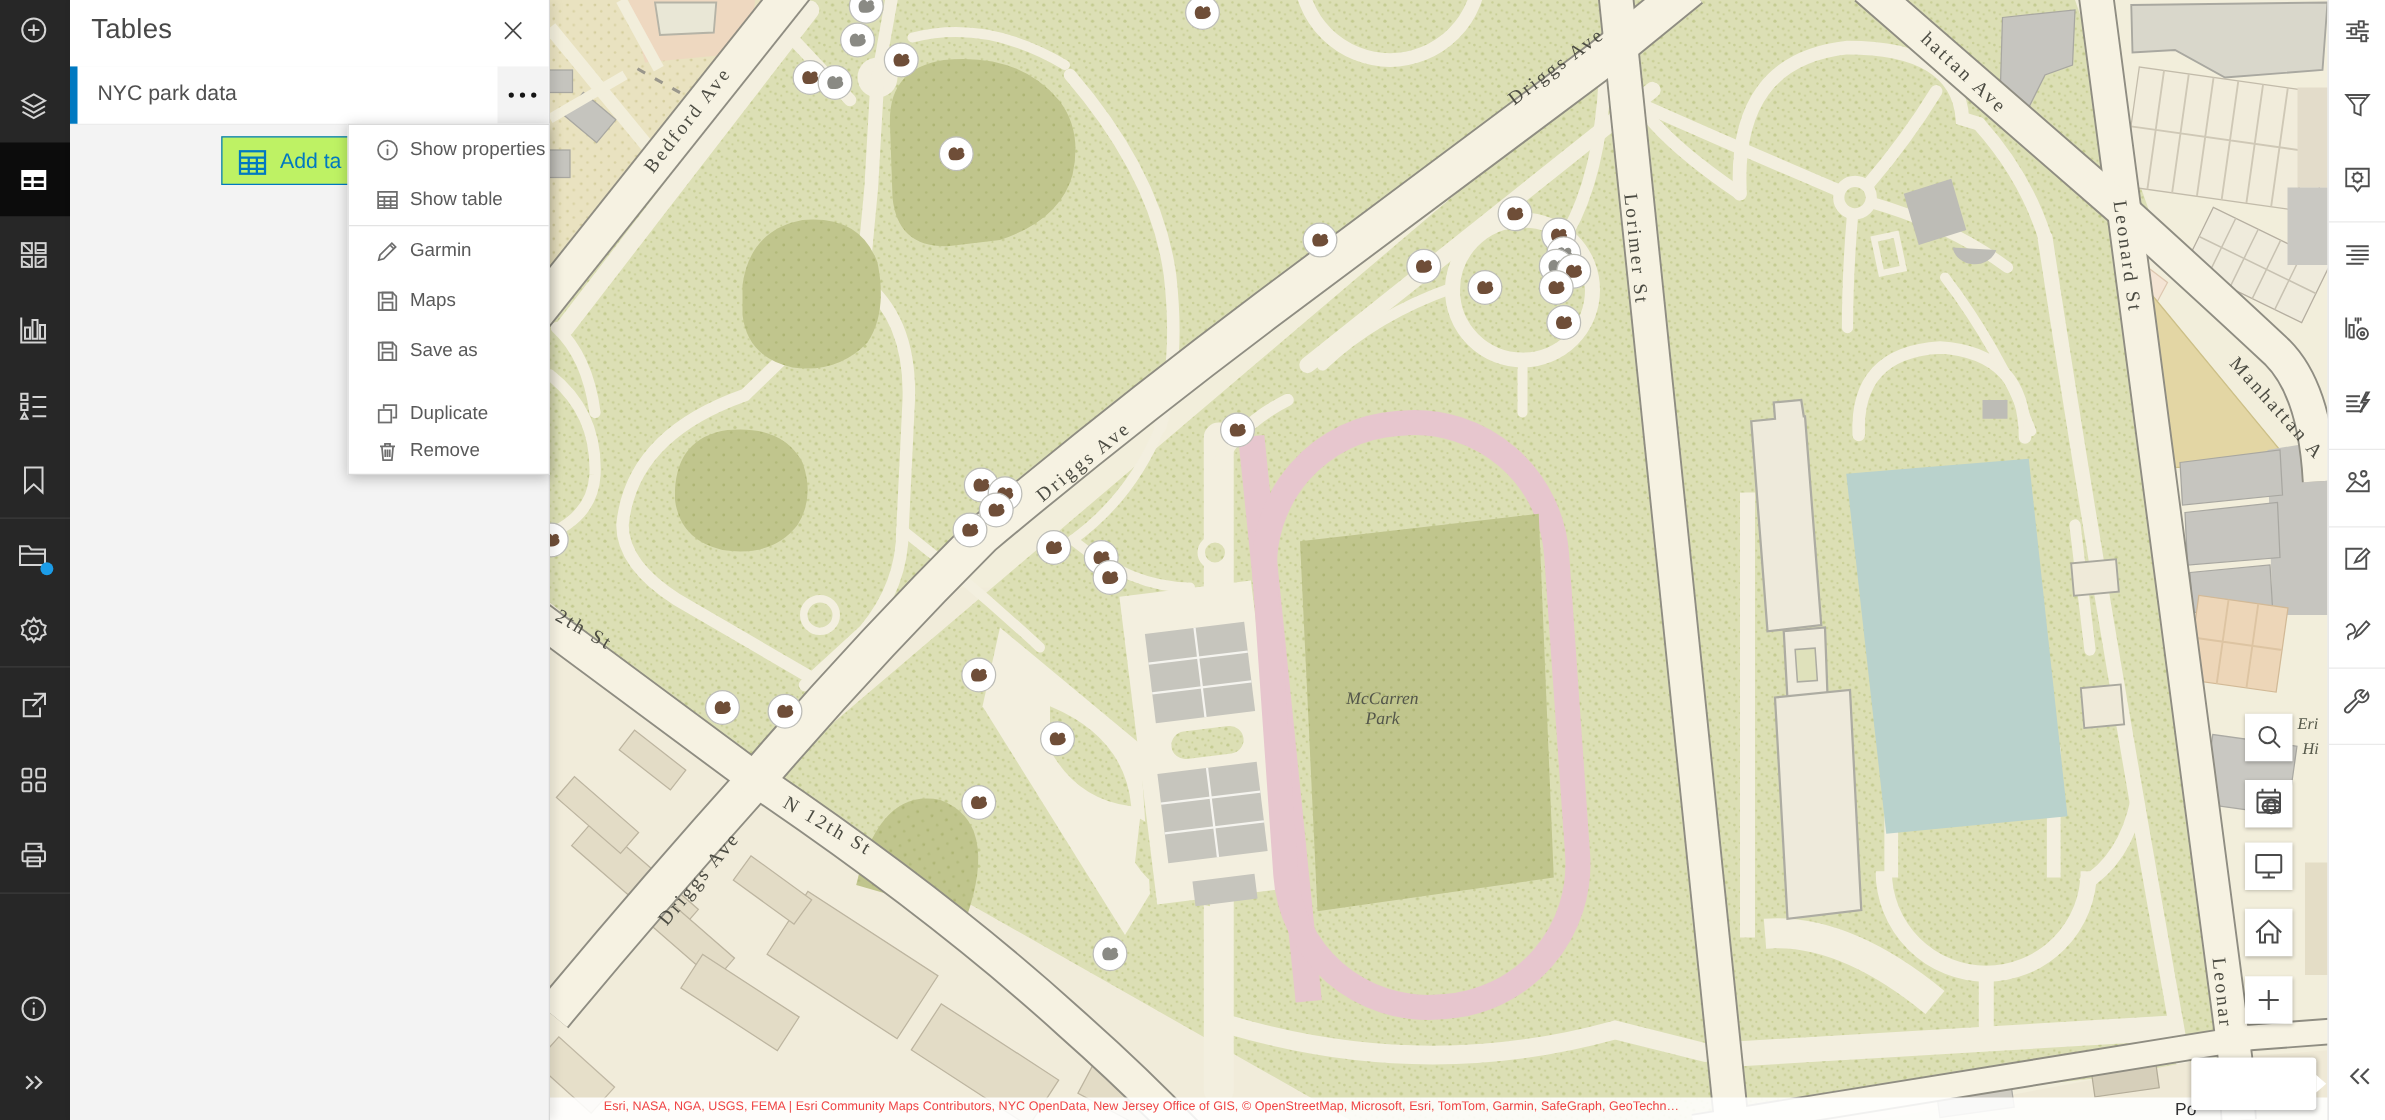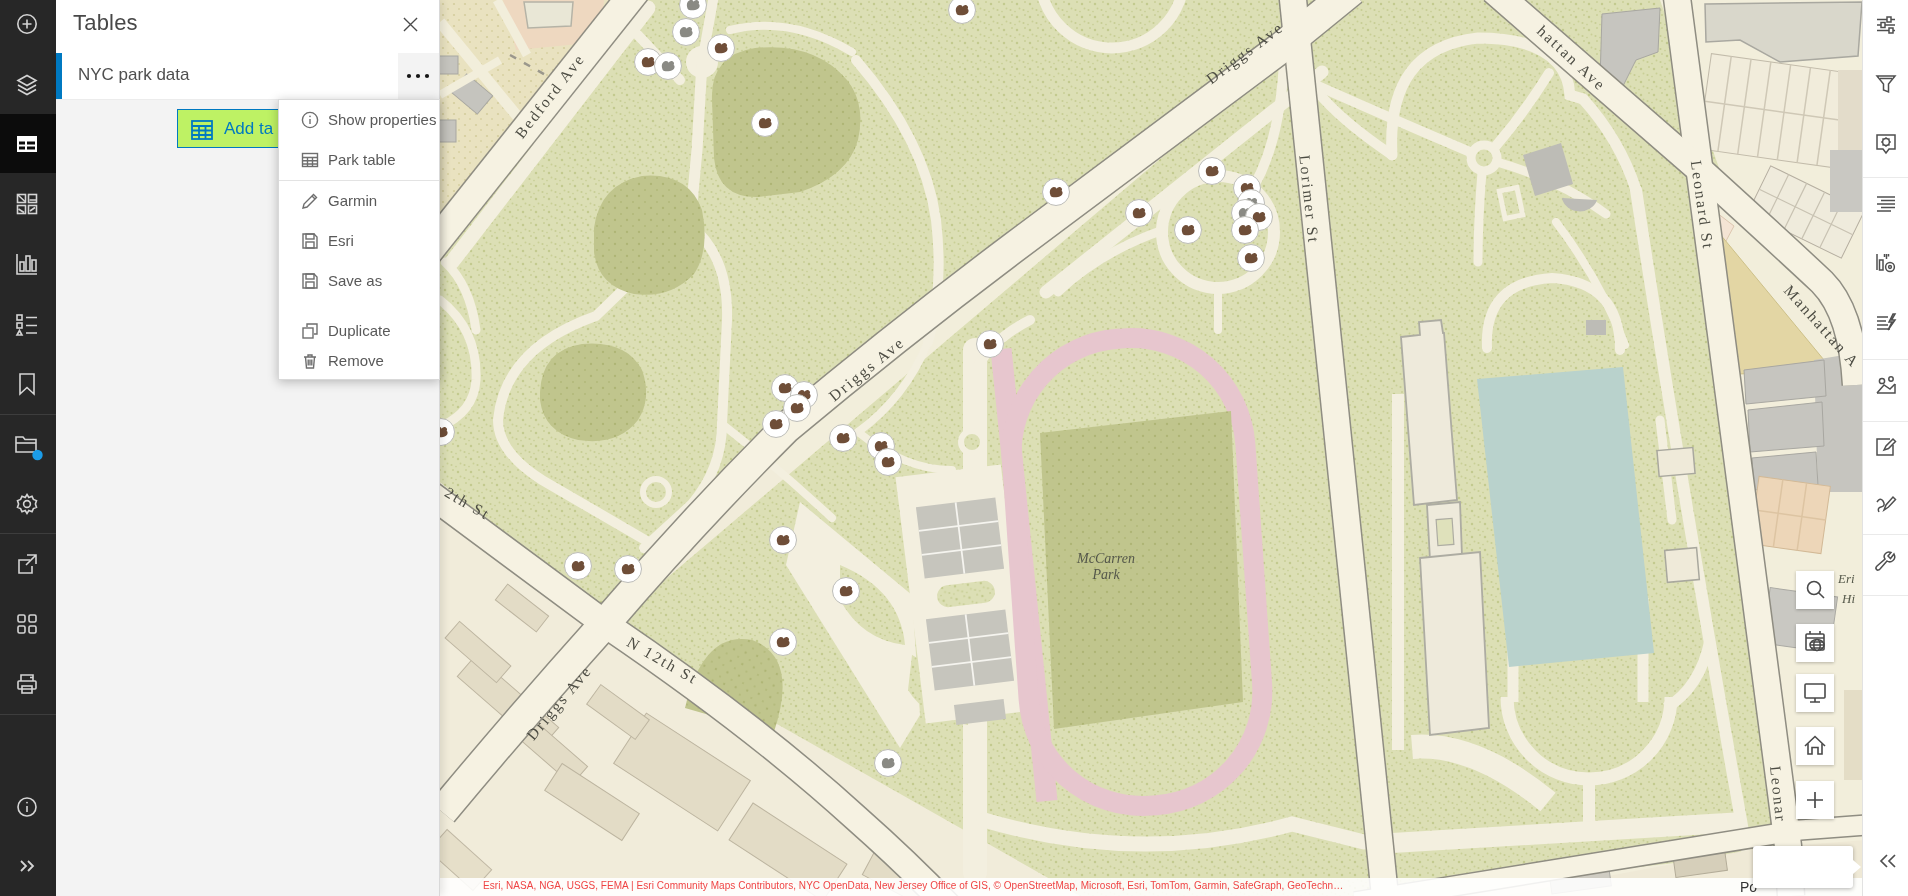--- a/index.html
+++ b/index.html
@@ -647,41 +647,41 @@
       </svg>
       <span>Show properties</span>
     </div>
 <div class="it" style="top:40px">
       <svg style="position:absolute;left:11px;top:11px" width="18" height="18" viewBox="0 0 18 18">
         <g fill="none" stroke="#6e6e6e" stroke-width="1.4">
           <rect x="1.5" y="2.5" width="15" height="13"></rect>
           <path d="M 1.5,6.5 L 16.5,6.5 M 1.5,9.8 L 16.5,9.8 M 1.5,13 L 16.5,13 M 6.5,6.5 L 6.5,15.5 M 11.5,6.5 L 11.5,15.5"></path>
         </g>
       </svg>
-      <span>Park table</span>
+      <span>Show table</span>
     </div>
 <div class="sep"></div>
 <div class="it" style="top:81px">
       <svg style="position:absolute;left:11px;top:11px" width="18" height="18" viewBox="0 0 18 18">
         <g fill="none" stroke="#6e6e6e" stroke-width="1.4">
           <path d="M 2,16 L 3,12 L 12.5,2.5 L 15.5,5.5 L 6,15 L 2,16 Z"></path>
           <path d="M 11,4 L 14,7"></path>
         </g>
       </svg>
       <span>Garmin</span>
     </div>
 <div class="it" style="top:121px">
       <svg style="position:absolute;left:11px;top:11px" width="18" height="18" viewBox="0 0 18 18">
         <g fill="none" stroke="#6e6e6e" stroke-width="1.4">
           <path d="M 2,2 L 13,2 L 16,5 L 16,16 L 2,16 Z"></path>
           <rect x="5" y="2" width="8" height="5"></rect>
           <rect x="5" y="10" width="8" height="6"></rect>
         </g>
       </svg>
-      <span>Esri</span>
+      <span>Maps</span>
     </div>
 <div class="it" style="top:161px">
       <svg style="position:absolute;left:11px;top:11px" width="18" height="18" viewBox="0 0 18 18">
         <g fill="none" stroke="#6e6e6e" stroke-width="1.4">
           <path d="M 2,2 L 13,2 L 16,5 L 16,16 L 2,16 Z"></path>
           <rect x="5" y="2" width="8" height="5"></rect>
           <rect x="5" y="10" width="8" height="6"></rect>
         </g>
       </svg>
       <span>Save as</span>

